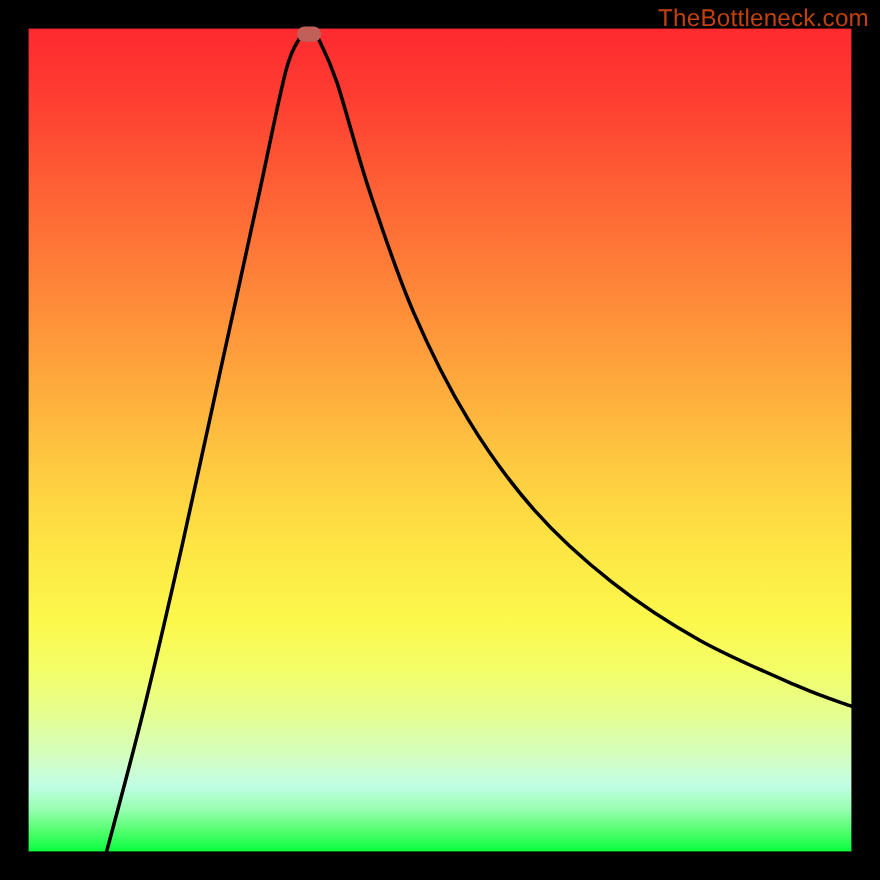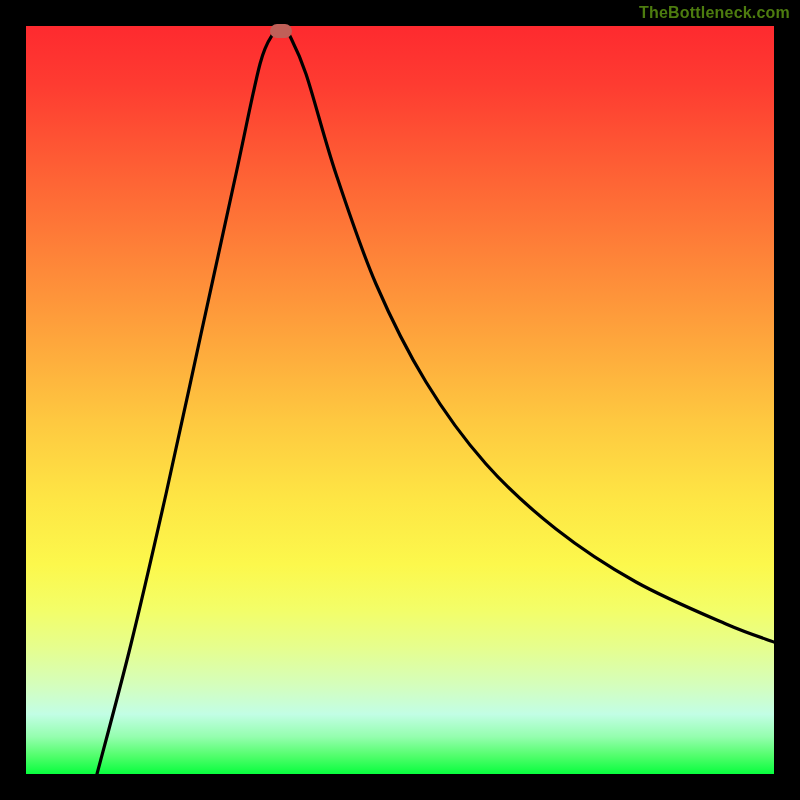--- a/index.html
+++ b/index.html
@@ -32,23 +32,23 @@
       #c2fee5 92%,
       #95feaf 95%,
       #54fe6e 97.5%,
       #08fe3e 100%
     );
   }
   .watermark {
     position: absolute;
     top: 4px;
     right: 10px;
-    color: #4d7c0f;
-    font-size: 16px;
-    font-weight: 700;
+    color: #c2410c;
+    font-size: 22px;
+    font-weight: 400;
     letter-spacing: 0.2px;
   }
   svg.curve {
     position: absolute;
     left: 0;
     top: 0;
     width: 748px;
     height: 748px;
     overflow: visible;
   }

